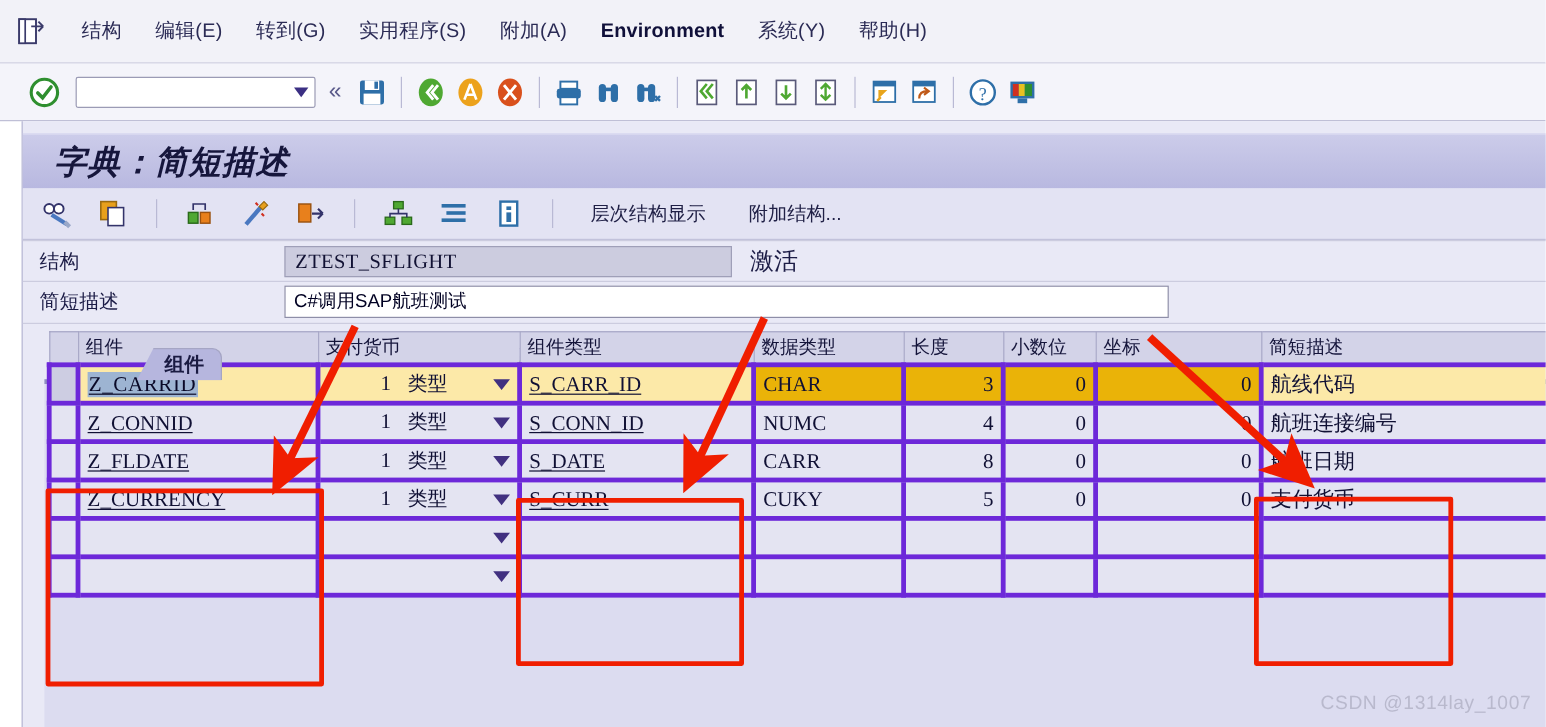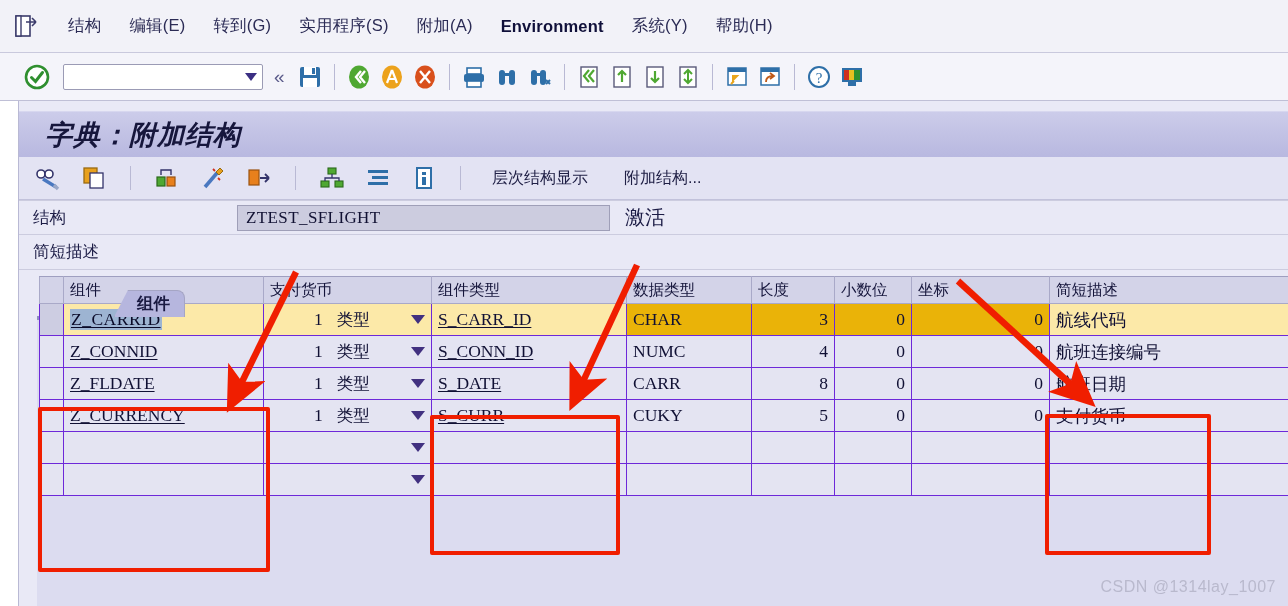--- a/index.html
+++ b/index.html
@@ -146,21 +146,21 @@
 
   
   .grid { position: absolute; left: 20px; top: 175px; width: 1268px; }
   table.grid-table { border-collapse: collapse; table-layout: fixed; }
   table.grid-table th {
     background: #d3d3e8; border: 1px solid #a9a9c8; border-top: 1px solid #9f9fc0;
     font-size: 15.5px; font-weight: normal; color: #14143a;
     text-align: left; padding: 2px 6px; height: 27px;
   }
   table.grid-table td {
-    border: 1px solid #6d28d9; height: 32px; padding: 0 6px;
+    border: 4px solid #6d28d9; height: 32px; padding: 0 6px;
     font-family: "Liberation Serif", serif; font-size: 17.5px; color: #101034;
     background: #e4e4f2; vertical-align: middle;
   }
   td.c-sel { background: #cdcde2; border-right: 1px solid #a9a9c8; }
   td.white { background: #ffffff; }
   td.num { text-align: right; font-family: "Liberation Serif", serif; }
   td.desc { font-family: "Liberation Sans", sans-serif; font-size: 15.5px; }
   .underlined { text-decoration: underline; text-underline-offset: 2px; }
   tr.row-active td { background: #eab308; }
   tr.row-active td.c-sel { background: #cdcde2; }
@@ -324,21 +324,21 @@
         <rect x="10" y="6" width="5" height="10" fill="#e8c020"></rect>
         <rect x="15" y="6" width="6" height="10" fill="#2f8f2f"></rect>
         <rect x="9" y="18" width="8" height="4" fill="#2e6fa8"></rect>
       </svg>
     </div>
   </div>
 
   <div class="page">
 
     <div class="page-title-bar">
-      <div class="page-title">字典：附加结构</div>
+      <div class="page-title">字典：简短描述</div>
     </div>
 
     <div class="app-toolbar">
       <div class="tb-btn">
         <svg width="28" height="26" viewBox="0 0 28 26">
           <circle cx="7" cy="9" r="4" fill="#ffffff" stroke="#33336a" stroke-width="1.6"></circle>
           <circle cx="15" cy="9" r="4" fill="#ffffff" stroke="#33336a" stroke-width="1.6"></circle>
           <path d="M11 9 L11 9" stroke="#33336a" stroke-width="1.6"></path>
           <path d="M9 14 L22 22" stroke="#4a78c0" stroke-width="3.4"></path>
           <path d="M20 20 L24 24" stroke="#9aa8c8" stroke-width="3.4"></path>
@@ -404,20 +404,23 @@
       <div class="form-row" style="top:2px; width:1270px;">
         <div class="form-label">结构</div>
         <div class="field-ro" style="width:373px;">
           <span>ZTEST_SFLIGHT</span>
         </div>
         <div class="status-text">激活</div>
       </div>
       <div class="row-rule" style="top:34px;"></div>
       <div class="form-row" style="top:36px; width:1270px;">
         <div class="form-label">简短描述</div>
+        <div class="field-rw" style="width:737px;">
+          <span>C#调用SAP航班测试</span>
+        </div>
       </div>
       <div class="row-rule" style="top:69px;"></div>
     </div>
 
     <div class="tabstrip">
       <div class="tab">
         <span>属性</span>
       </div>
       <div class="tab active">
         <span>组件</span>

